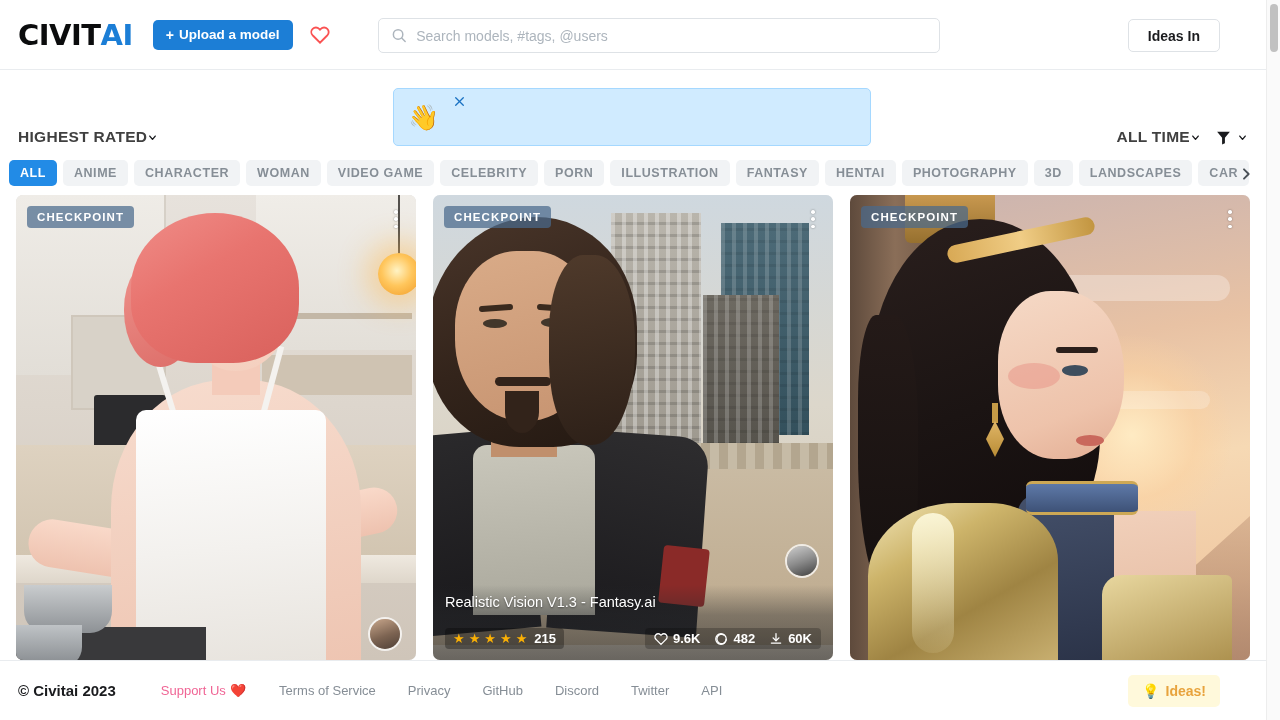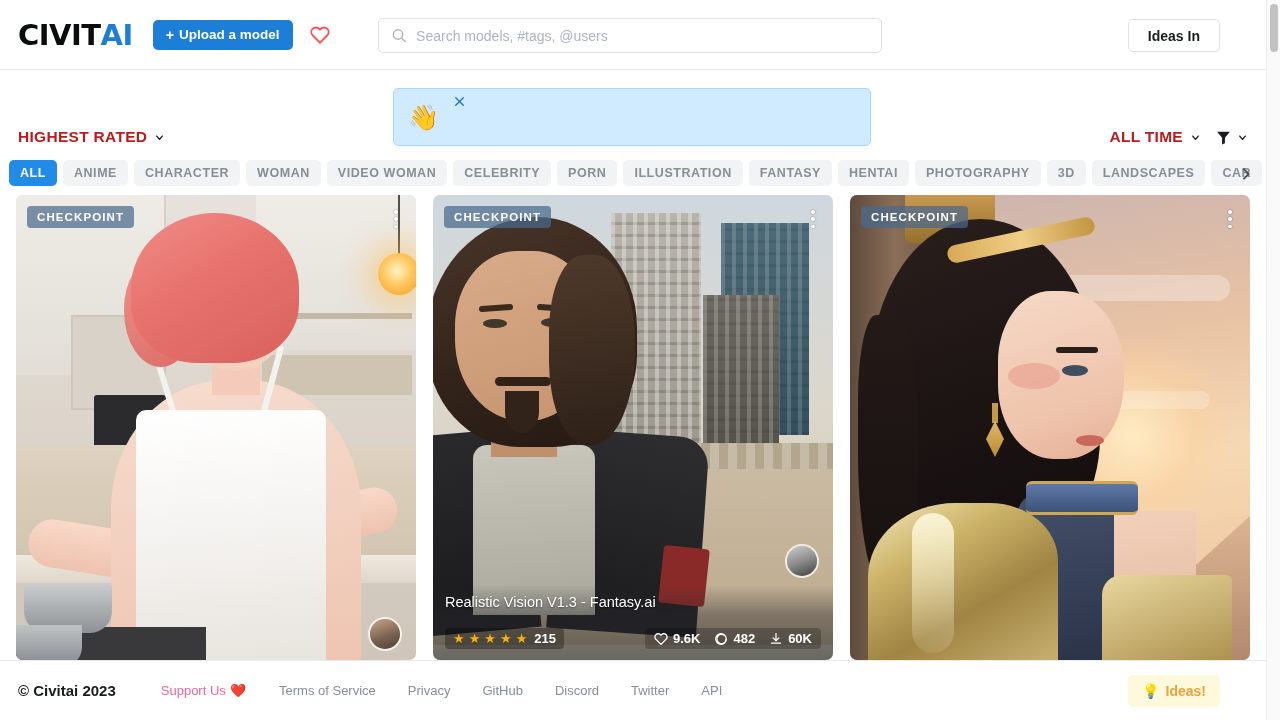--- a/index.html
+++ b/index.html
@@ -43,21 +43,21 @@
   .upload-plus { font-size: 14px; font-weight: 700; line-height: 1; }
 
   .heart-btn {
     margin-left: 12px; width: 30px; height: 30px;
     display: flex; align-items: center; justify-content: center;
     background: transparent; border: none; cursor: pointer;
   }
 
   .search-wrap {
     position: absolute; left: 378px; top: 18px;
-    width: 504px; height: 35px;
+    width: 562px; height: 35px;
   }
   .search-box {
     width: 100%; height: 100%;
     border: 1px solid #dee2e6; border-radius: 5px;
     background: #fff;
     display: flex; align-items: center; gap: 9px;
     padding: 0 12px;
   }
   .search-input {
     border: none; outline: none; background: transparent;
@@ -97,23 +97,23 @@
   }
 
   
   .filter-row {
     position: absolute; top: 122px; left: 0;
     width: 1266px; height: 30px;
     display: flex; align-items: center; justify-content: space-between;
     padding: 0 18px;
   }
   .sort-control, .period-control {
-    display: inline-flex; align-items: center; gap: 7px;
+    display: inline-flex; align-items: center; 
     font-size: 15.5px; font-weight: 700; letter-spacing: 0.3px;
-    color: #b91c1c; cursor: pointer; background: none; border: none;
+    color: #404040; cursor: pointer; background: none; border: none;
     font-family: "Liberation Sans", sans-serif;
   }
   .right-controls { display: flex; align-items: center; gap: 14px; }
   .filter-control {
     display: inline-flex; align-items: center; gap: 5px;
     cursor: pointer; background: none; border: none;
   }
   .chev { display: inline-block; width: 11px; height: 11px; }
 
   
@@ -443,21 +443,21 @@
       </button>
     </div>
   </div>
 
   <div class="tabs-wrap">
     <div class="tabs" id="tabs-row">
         <button class="tab active">ALL</button>
         <button class="tab">ANIME</button>
         <button class="tab">CHARACTER</button>
         <button class="tab">WOMAN</button>
-        <button class="tab">VIDEO WOMAN</button>
+        <button class="tab">VIDEO GAME</button>
         <button class="tab">CELEBRITY</button>
         <button class="tab">PORN</button>
         <button class="tab">ILLUSTRATION</button>
         <button class="tab">FANTASY</button>
         <button class="tab">HENTAI</button>
         <button class="tab">PHOTOGRAPHY</button>
         <button class="tab">3D</button>
         <button class="tab">LANDSCAPES</button>
         <button class="tab">CAR</button>
       </div>

